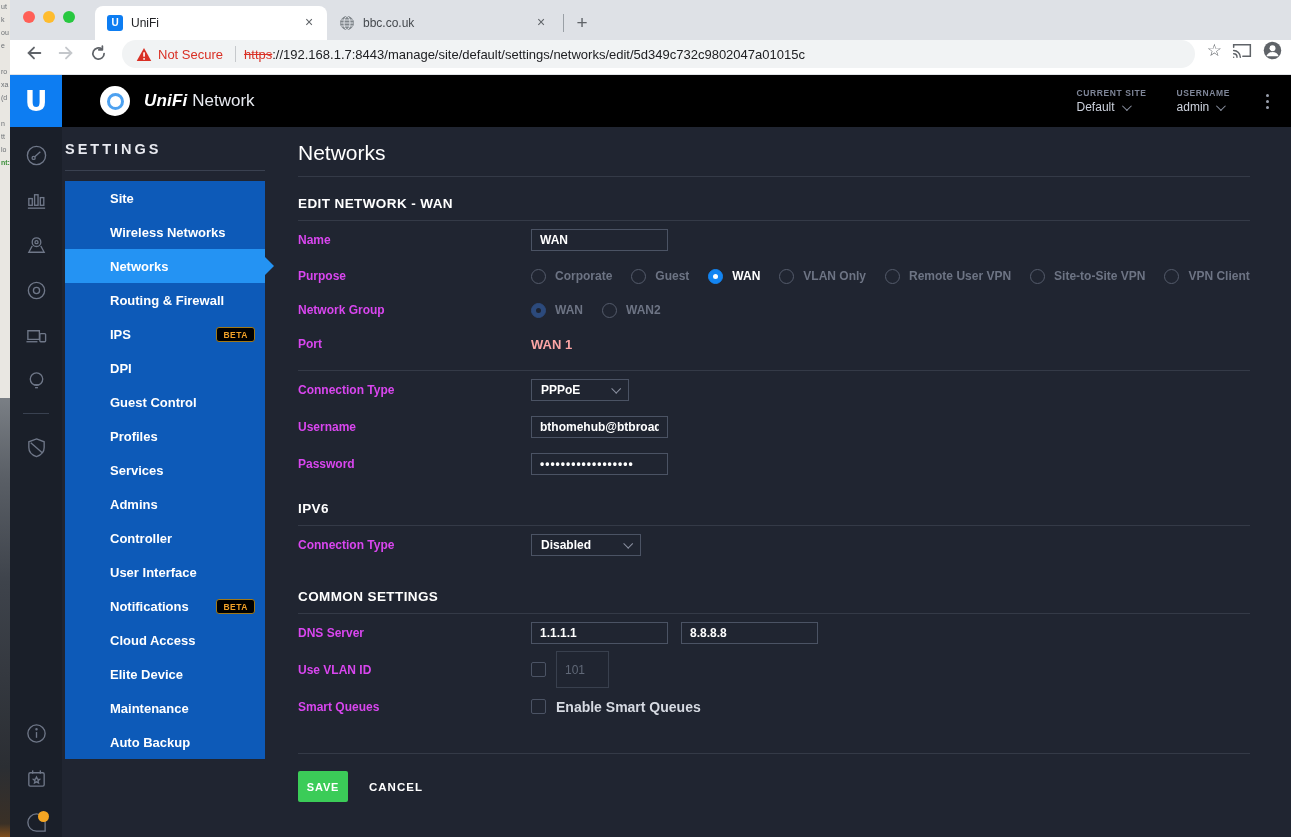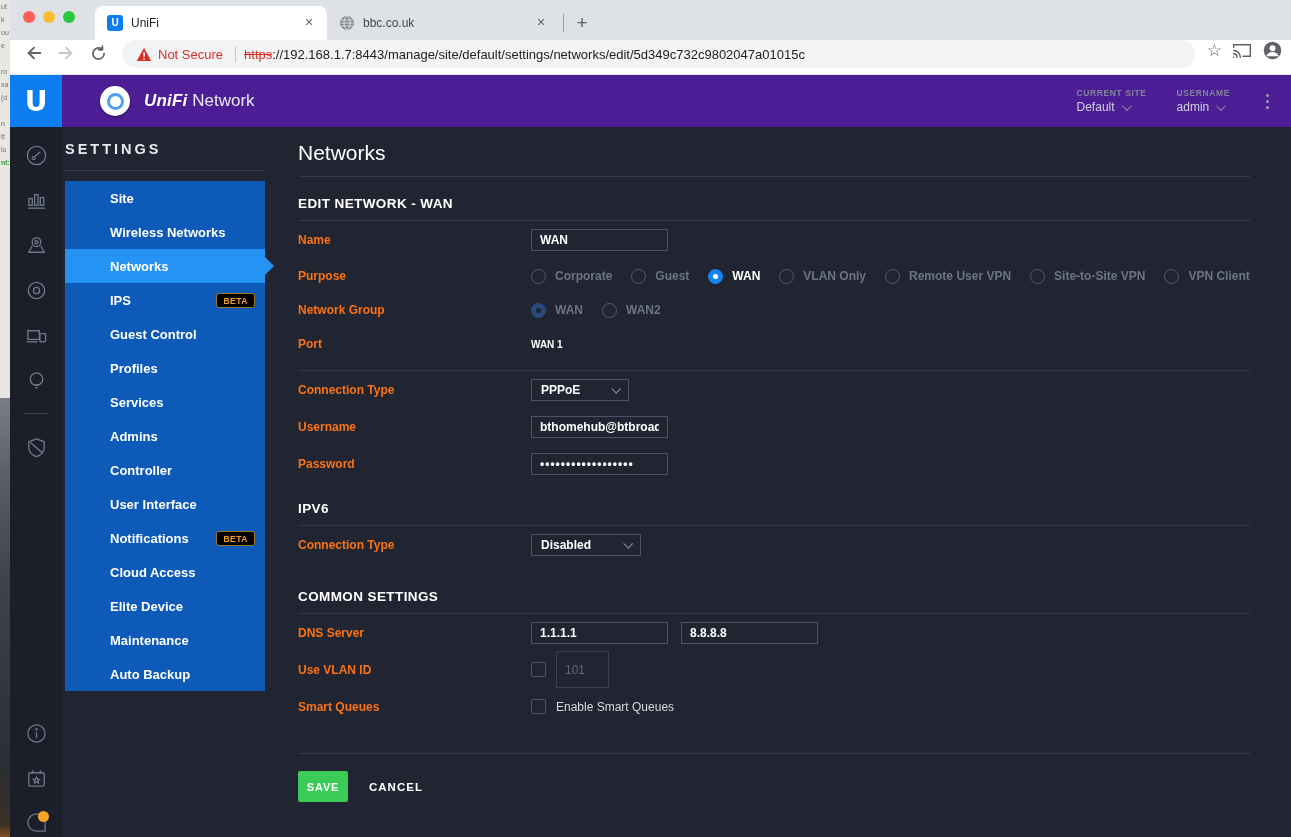--- a/index.html
+++ b/index.html
@@ -34,21 +34,21 @@
   .ns-text { color:#d93025; margin:0 4px 0 6px; }
   .omni-sep { width:1px; height:16px; background:#c6c9cc; margin:0 8px; }
   .scheme { color:#d93025; text-decoration:line-through; }
   .urlrest { color:#202124; white-space:nowrap; overflow:hidden; }
   .tool-right { display:flex; align-items:center; gap:10px; margin-left:4px; }
   .star { font-size:17px; color:#5f6368; }
 
   
   .app { position:absolute; top:75px; left:0; width:1281px; height:762px; background:#202531; overflow:hidden; }
   .app-logo { position:absolute; left:0; top:0; width:52px; height:52px; background:#0d7df2; color:#fff; display:flex; align-items:center; justify-content:center; font-size:28px; font-weight:bold; font-family:"DejaVu Sans",sans-serif; }
-  .app-header { position:absolute; left:52px; top:0; width:1229px; height:52px; background:#4c1d95; display:flex; align-items:center; }
+  .app-header { position:absolute; left:52px; top:0; width:1229px; height:52px; background:#000000; display:flex; align-items:center; }
   .ap-disc { width:30px; height:30px; margin-left:38px; background:#fff; border-radius:50%; display:flex; align-items:center; justify-content:center; box-shadow:0 1px 2px rgba(0,0,0,.5); }
   .ap-disc::before { content:''; width:11px; height:11px; border:3px solid #4da1f0; border-radius:50%; }
   .brand { margin-left:14px; font-size:17px; color:#fff; }
   .brand b { font-style:italic; font-weight:800; letter-spacing:.2px; }
   .brand span { font-weight:300; color:#e7eaf0; }
   .hdr-right { margin-left:auto; display:flex; align-items:center; gap:30px; padding-right:16px; }
   .hdr-block { text-align:left; }
   .hdr-label { font-size:8.5px; letter-spacing:.6px; color:#7f8698; font-weight:bold; }
   .hdr-value { font-size:12px; color:#cdd2dd; margin-top:2px; display:flex; align-items:center; gap:7px; }
   .chev { width:7px; height:7px; border-right:1.5px solid #8a90a0; border-bottom:1.5px solid #8a90a0; transform:rotate(45deg) translateY(-2px); }
@@ -80,42 +80,42 @@
   .nav-badge:empty { display:none; }
 
   
   .main-col { flex:1; padding:14px 44px 0 33px; }
   .page-title { font-size:21px; font-weight:300; color:#fff; }
   .rule { height:1px; background:#343a47; margin-top:11px; }
   .sec-head { font-size:13.5px; font-weight:bold; letter-spacing:.4px; color:#fff; margin-top:19px; }
   .sec-rule { height:1px; background:#343a47; margin-top:9px; }
   .form-row { display:flex; align-items:center; min-height:37px; }
   .form-row.r34 { min-height:34px; }
-  .f-label { width:233px; flex:0 0 233px; font-size:12px; color:#f97316; font-weight:bold; }
+  .f-label { width:233px; flex:0 0 233px; font-size:12px; color:#d946ef; font-weight:bold; }
   .f-ctrl { display:flex; align-items:center; }
   .tinput { height:22px; background:transparent; border:1px solid #4b5364; color:#fff; font-size:12px; font-weight:bold; font-family:"Liberation Sans",sans-serif; padding:0 8px; width:137px; outline:none; }
   .tinput.disabled { border-color:#39404e; color:#606877; width:53px; height:37px; font-weight:normal; }
   .selbox { width:98px; height:22px; border:1px solid #4b5364; display:flex; align-items:center; justify-content:space-between; padding:0 9px; cursor:pointer; }
   .selbox.wide { width:110px; }
   .selbox .val { font-size:12px; font-weight:bold; color:#fff; }
   .selbox .chev { transform:rotate(45deg) translateY(-1px); }
-  .plain-val { font-size:10px; font-weight:bold; color:#ffffff;text-align:center; }
+  .plain-val { font-size:13px; font-weight:bold; color:#fca5a5;text-align:center; }
 
   .radio-row { display:flex; align-items:center; gap:19px; flex-wrap:nowrap; }
   .radio-opt { display:flex; align-items:center; gap:9px; cursor:pointer; }
   .radio-circle { width:15px; height:15px; border-radius:50%; border:1.5px solid #545b6b; display:flex; align-items:center; justify-content:center; flex:0 0 15px; }
   .radio-label { font-size:12px; font-weight:bold; color:#6d7484; white-space:nowrap; }
   .radio-opt.checked .radio-circle { border-color:#1385f2; background:#1385f2; }
   .radio-opt.checked .radio-circle::after { content:''; width:5px; height:5px; border-radius:50%; background:#fff; }
   .radio-opt.checked .radio-label { color:#fff; }
   .radio-opt.checked-disabled .radio-circle { border-color:#2c4a7c; background:#2c4a7c; }
   .radio-opt.checked-disabled .radio-circle::after { content:''; width:5px; height:5px; border-radius:50%; background:#1d2330; }
 
   .checkbox { width:15px; height:15px; border:1.5px solid #4b5364; border-radius:2px; cursor:pointer; flex:0 0 15px; }
-  .cb-label { font-size:12px; font-weight:normal; color:#d6dae2; margin-left:10px; }
+  .cb-label { font-size:14px; font-weight:bold; color:#d6dae2; margin-left:10px; }
   .gap13 { width:13px; }
   .gap10 { width:10px; }
 
   .btn-rule { height:1px; background:#343a47; margin-top:28px; }
   .btn-row { display:flex; align-items:center; margin-top:17px; }
   .save-btn { width:50px; height:31px; background:#3bcc58; border:none; border-radius:2px; color:#fff; font-size:11px; font-weight:bold; letter-spacing:.8px; font-family:"Liberation Sans",sans-serif; cursor:pointer; }
   .cancel-btn { margin-left:21px; background:none; border:none; color:#fff; font-size:11.5px; font-weight:bold; letter-spacing:1px; font-family:"Liberation Sans",sans-serif; cursor:pointer; }
 </style>
 </head>
 <body>
@@ -336,26 +336,34 @@
               <div class="nav-item">
                 <span class="nav-label">Wireless Networks</span>
 
               </div>
 
               <div class="nav-item selected">
                 <span class="nav-label">Networks</span>
 
               </div>
 
+              <div class="nav-item">
+                <span class="nav-label">Routing &amp; Firewall</span>
+
+              </div>
 
               <div class="nav-item">
                 <span class="nav-label">IPS</span>
                 <span class="nav-badge">BETA</span>
               </div>
 
+              <div class="nav-item">
+                <span class="nav-label">DPI</span>
+
+              </div>
 
               <div class="nav-item">
                 <span class="nav-label">Guest Control</span>
 
               </div>
 
               <div class="nav-item">
                 <span class="nav-label">Profiles</span>
 
               </div>

